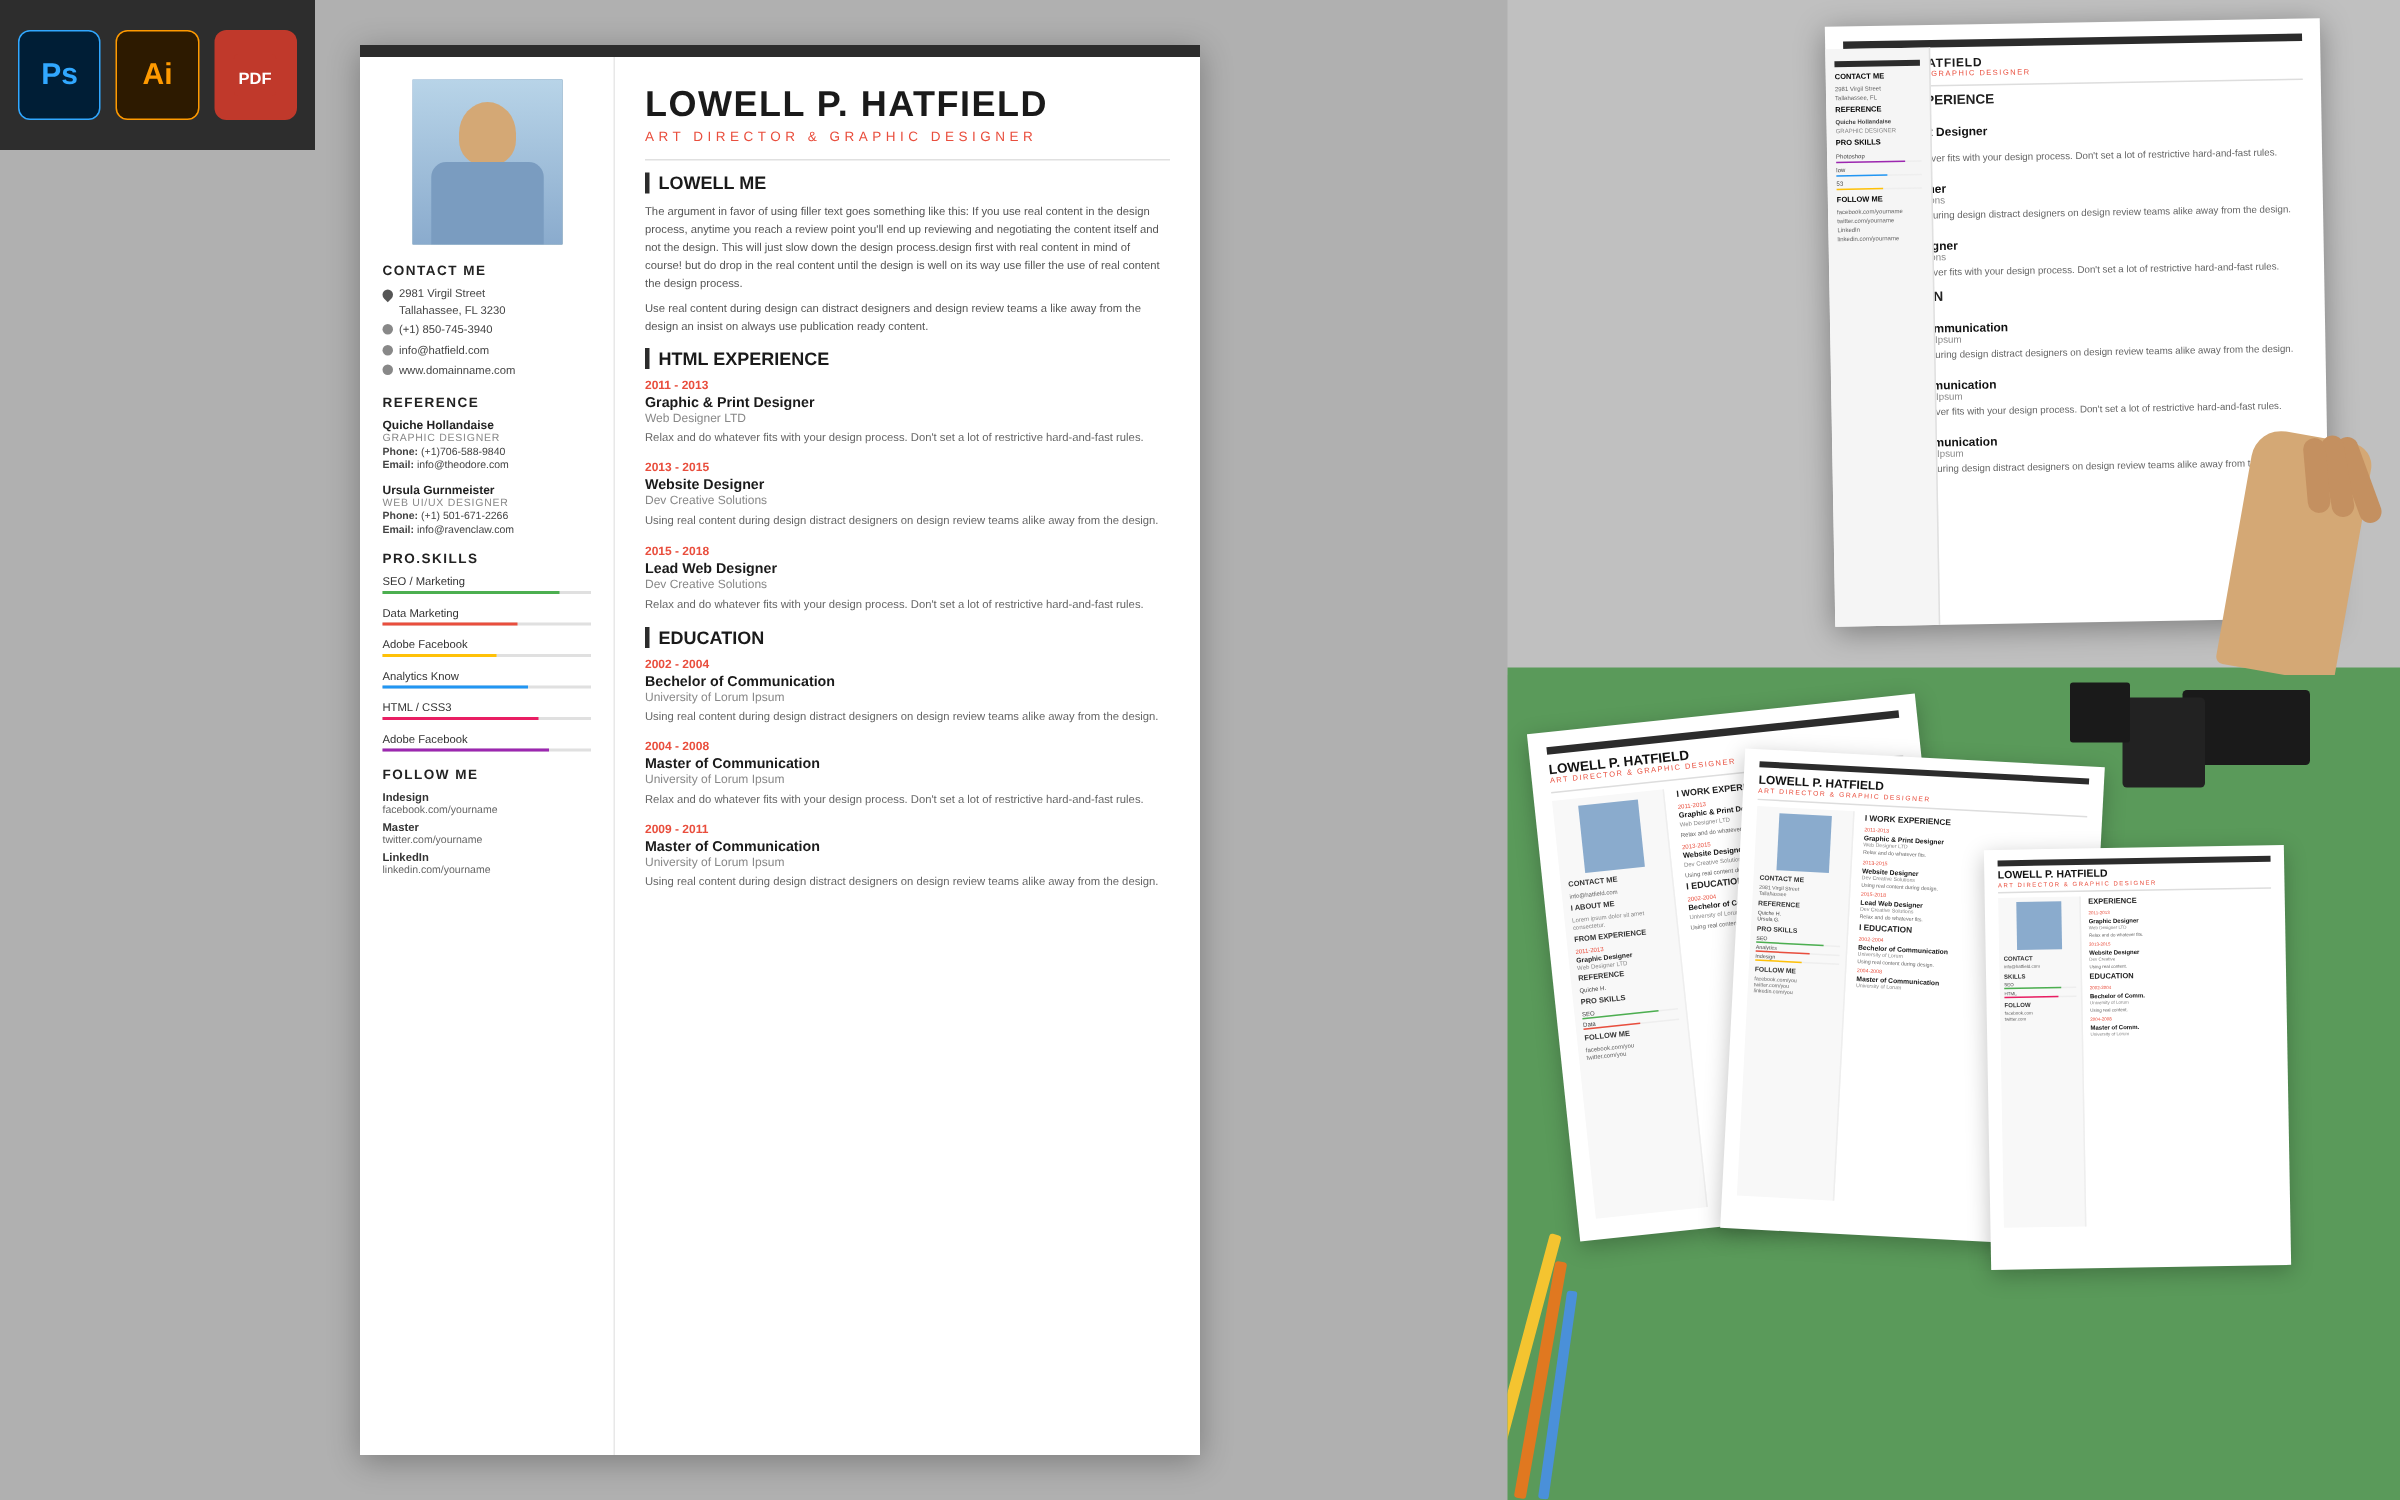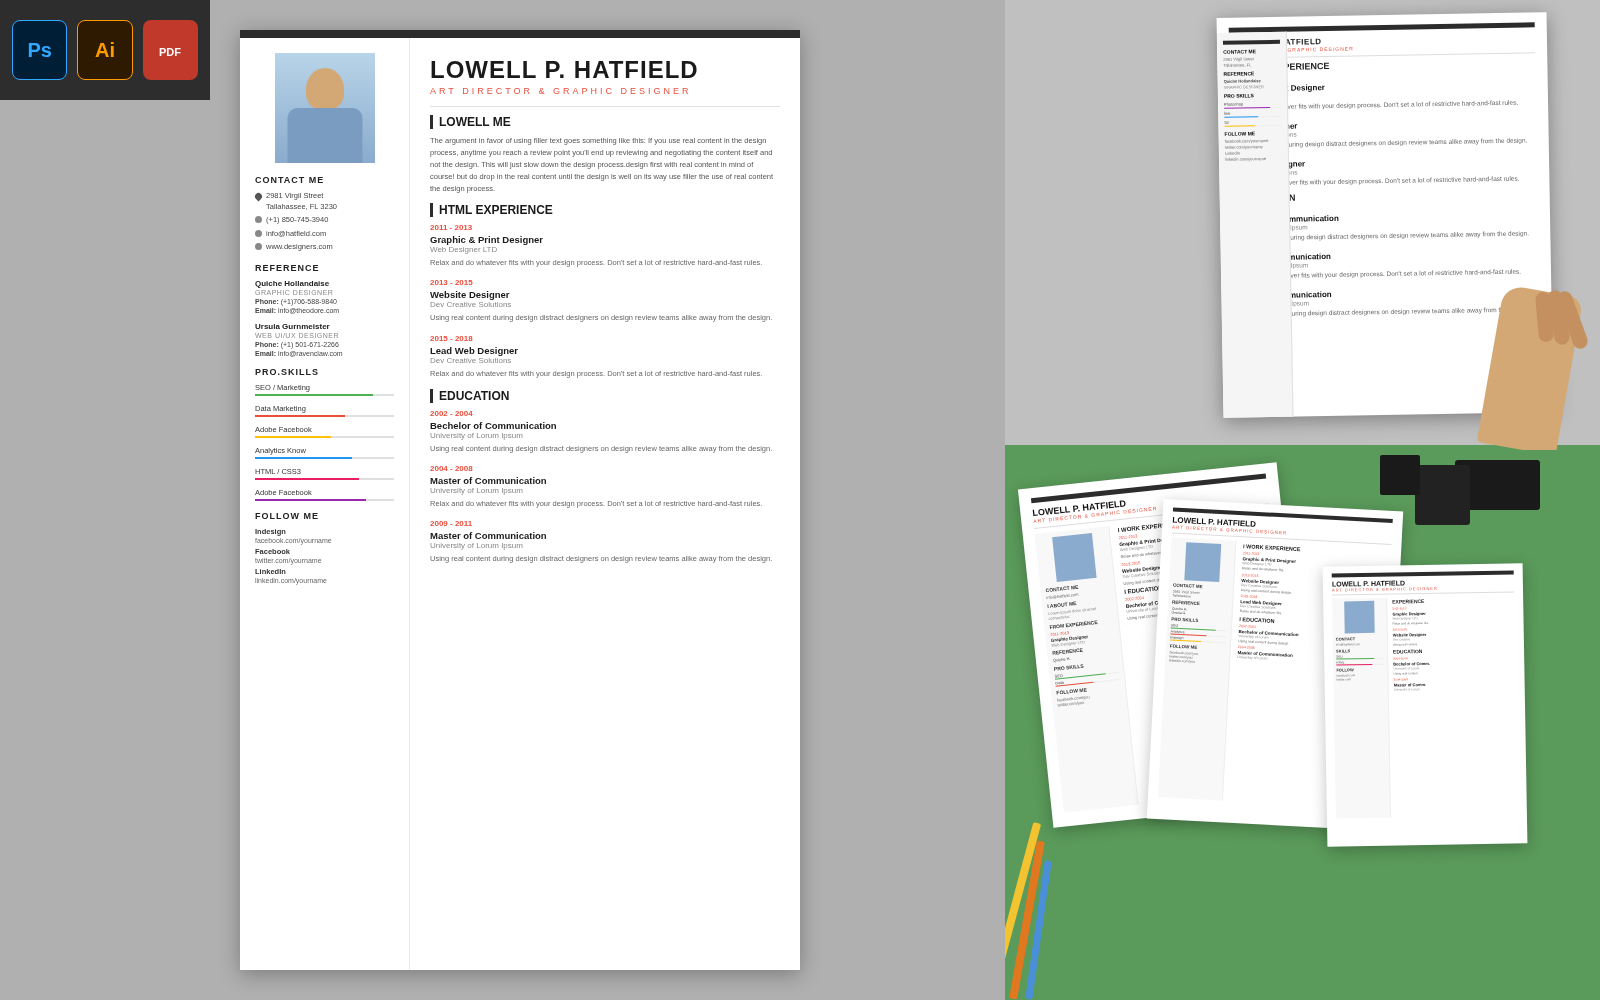--- a/index.html
+++ b/index.html
@@ -376,21 +376,21 @@
       <div class="sidebar-item">
         <div class="circle-icon"></div>
         <span class="sidebar-item-text">(+1) 850-745-3940</span>
       </div>
       <div class="sidebar-item">
         <div class="circle-icon"></div>
         <span class="sidebar-item-text">info@hatfield.com</span>
       </div>
       <div class="sidebar-item">
         <div class="circle-icon"></div>
-        <span class="sidebar-item-text">www.designers.com</span>
+        <span class="sidebar-item-text">www.domainname.com</span>
       </div>
 
       <div class="sidebar-section-title">REFERENCE</div>
 
       <div class="ref-name">Quiche Hollandaise</div>
       <div class="ref-role">GRAPHIC DESIGNER</div>
       <div class="ref-detail"><strong>Phone:</strong> <span>(+1)706-588-9840</span></div>
       <div class="ref-detail"><strong>Email:</strong> <span>info@theodore.com</span></div>
 
       <div class="ref-name" style="margin-top:8px;">Ursula Gurnmeister</div>
@@ -439,21 +439,21 @@
 
       <div class="sidebar-section-title">FOLLOW ME</div>
       <div class="sidebar-item">
         <div style="width:140px;">
           <div style="font-size:7.5px; font-weight:700; color:#333;">Indesign</div>
           <div class="follow-link">facebook.com/yourname</div>
         </div>
       </div>
       <div class="sidebar-item">
         <div style="width:140px;">
-          <div style="font-size:7.5px; font-weight:700; color:#333;">Facebook</div>
+          <div style="font-size:7.5px; font-weight:700; color:#333;">Master</div>
           <div class="follow-link">twitter.com/yourname</div>
         </div>
       </div>
       <div class="sidebar-item">
         <div style="width:140px;">
           <div style="font-size:7.5px; font-weight:700; color:#333;">LinkedIn</div>
           <div class="follow-link">linkedin.com/yourname</div>
         </div>
       </div>
     </div>
@@ -461,20 +461,21 @@
     <div class="main-content">
 
       <div class="resume-name">LOWELL P. HATFIELD</div>
       <div class="resume-title">ART DIRECTOR &amp; GRAPHIC DESIGNER</div>
       <div class="divider"></div>
 
       <div class="section-heading">
         <span>LOWELL ME</span>
       </div>
       <p class="about-text">The argument in favor of using filler text goes something like this: If you use real content in the design process, anytime you reach a review point you'll end up reviewing and negotiating the content itself and not the design. This will just slow down the design process.design first with real content in mind of course! but do drop in the real content until the design is well on its way use filler the use of real content the design process.</p>
+      <p class="about-text">Use real content during design can distract designers and design review teams a like away from the design an insist on always use publication ready content.</p>
 
       <div class="section-heading" style="margin-top:8px;">
         <span>HTML EXPERIENCE</span>
       </div>
 
       <div class="work-item">
         <div class="work-year">2011 - 2013</div>
         <div class="work-role">Graphic &amp; Print Designer</div>
         <div class="work-company">Web Designer LTD</div>
         <div class="work-desc">Relax and do whatever fits with your design process. Don't set a lot of restrictive hard-and-fast rules.</div>

